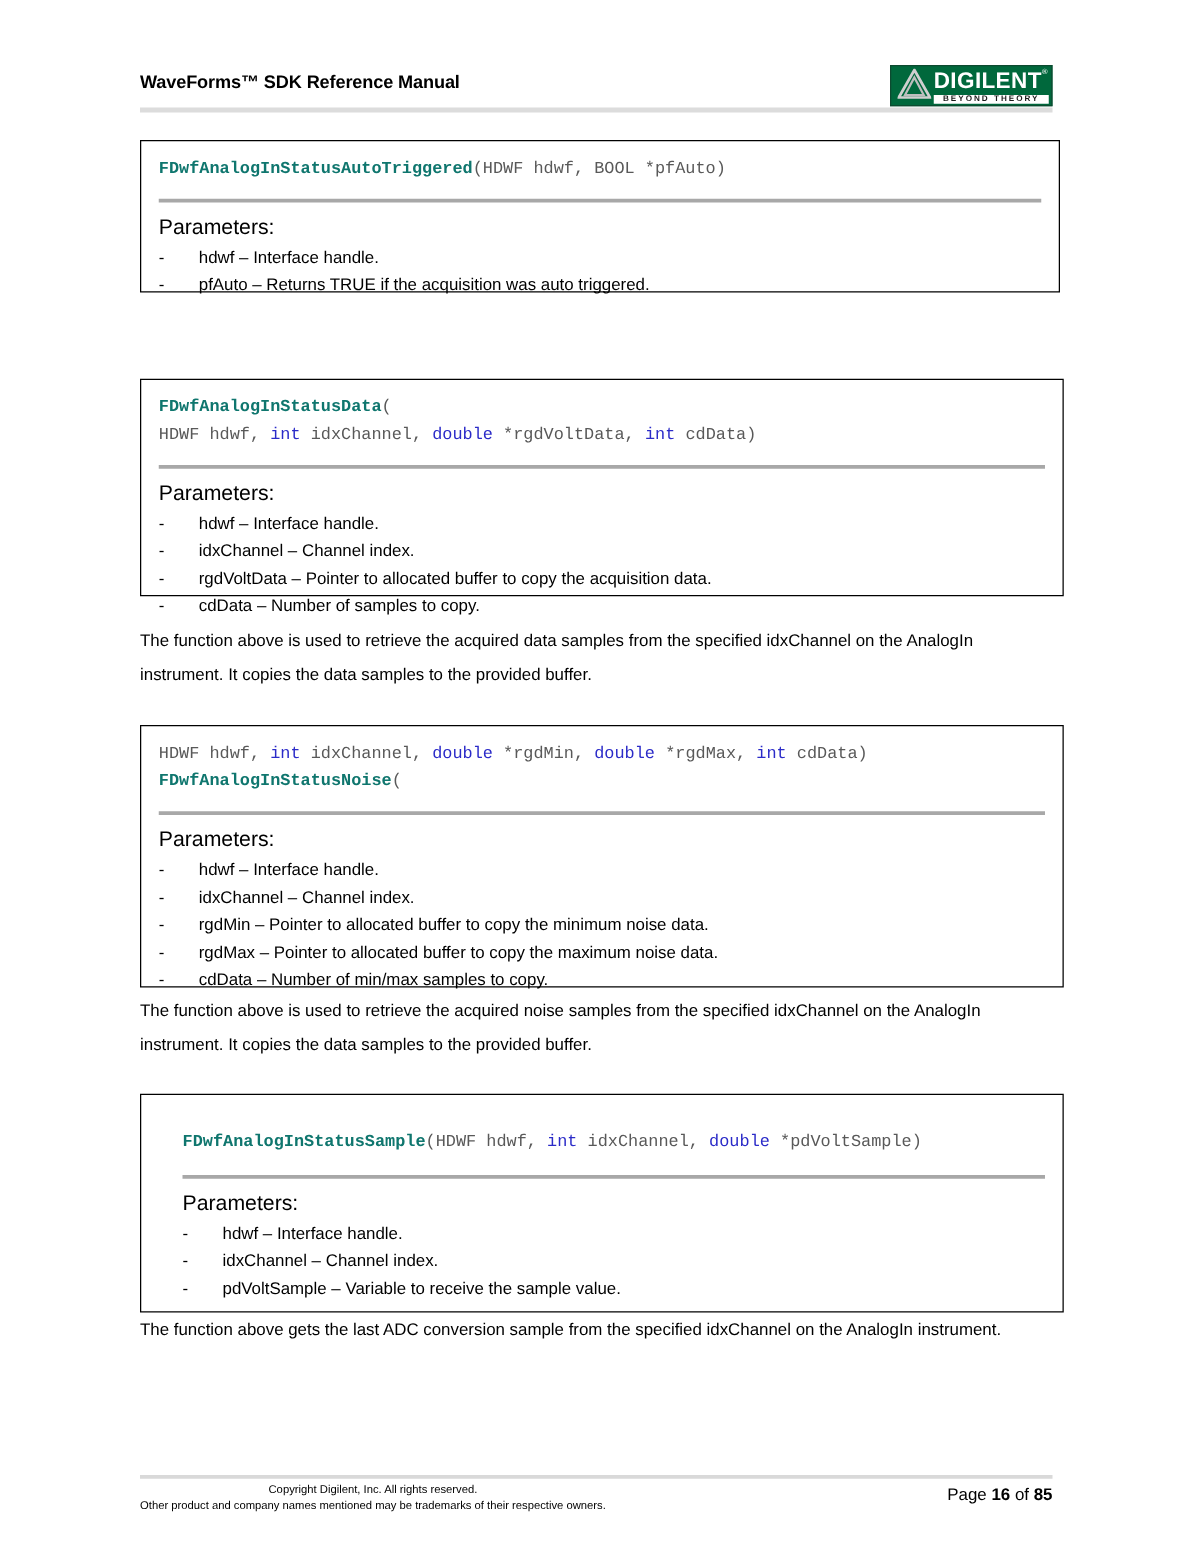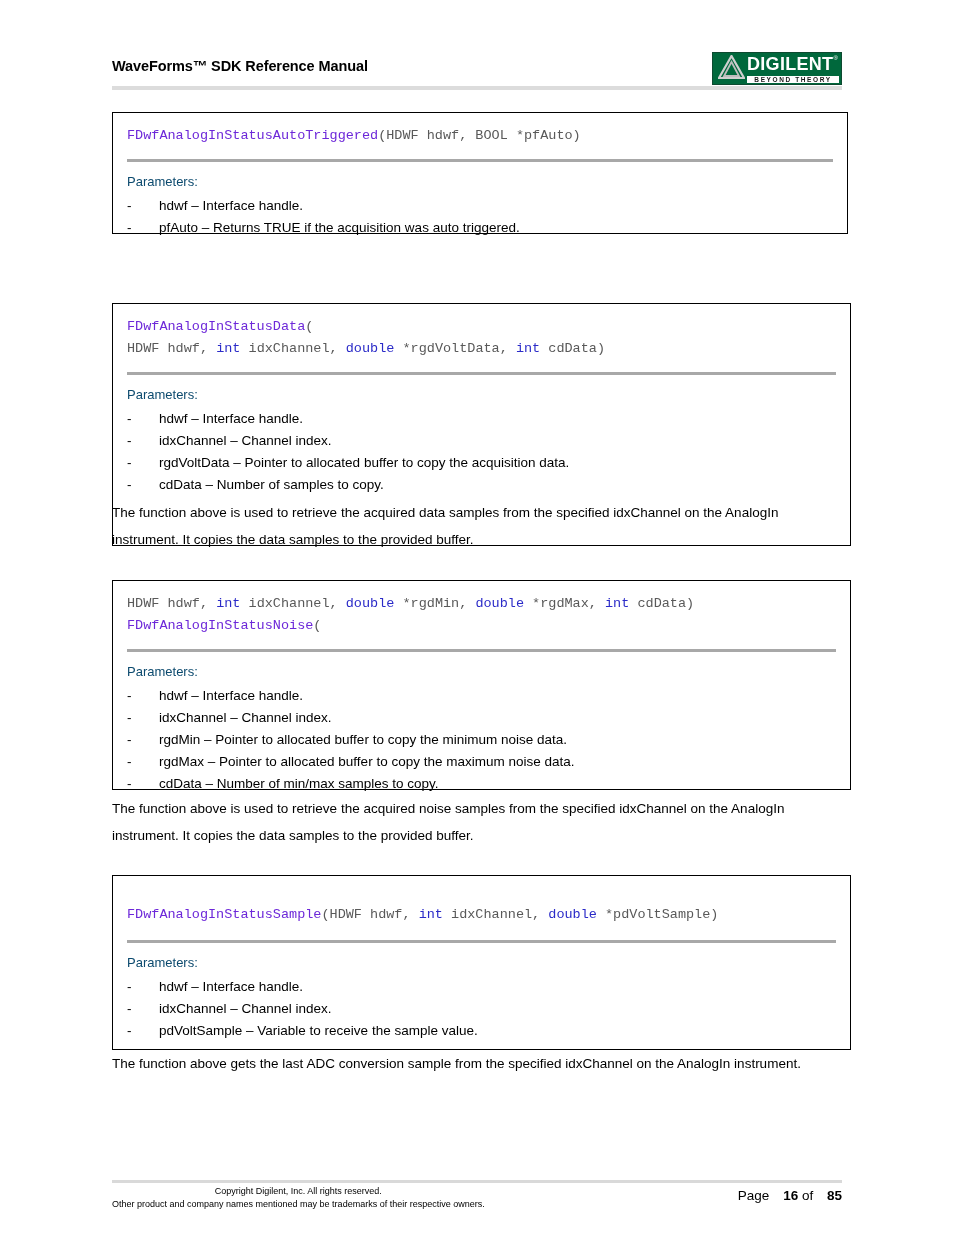--- a/index.html
+++ b/index.html
@@ -110,34 +110,34 @@
   }
   .sig {
     font-family: "Liberation Mono", "DejaVu Sans Mono", monospace;
     font-size: 13.5px;
     line-height: 22px;
     color: #595959;
     white-space: pre-wrap;
     word-break: break-word;
   }
   .sig .fname {
-    font-weight: normal;
-    color: #6d28d9;
+    font-weight: bold;
+    color: #0f766e;
   }
   .sig .kw {
     color: #2b2bc8;
   }
   .divider {
     height: 3px;
     background: #a8a8a8;
   }
   .params-label {
-    font-size: 13px;
+    font-size: 17px;
     line-height: 18px;
-    color: #0c4a6e;
+    color: #000000;
   }
   .plist {
     margin: 0;
     padding: 0;
     list-style: none;
   }
   .plist li {
     position: relative;
     padding-left: 32px;
     font-size: 13.5px;
@@ -187,21 +187,21 @@
     color: #000;
   }
   .footer-page {
     position: absolute;
     right: 0;
     top: 3px;
     font-size: 13.5px;
     color: #000;
     white-space: nowrap;
   }
-  .footer-page b { font-weight: bold; margin-left: 10px; }
+  .footer-page b { font-weight: bold; }
 </style>
 </head>
 <body>
 
 <div class="page">
 
   <div class="header">
     <div class="header-title">WaveForms™ SDK Reference Manual</div>
 
     <div class="logo">
@@ -220,21 +220,21 @@
     <div class="sig" style="margin:12px 14px 0 14px;"><div><span class="fname">FDwfAnalogInStatusAutoTriggered</span><span>(HDWF hdwf, BOOL *pfAuto)</span></div></div>
     <div class="divider" style="margin:12px 14px 0 14px;"></div>
     <div class="params-label" style="margin:11px 14px 4px 14px;">Parameters:</div>
     <ul class="plist" style="margin:0 14px 0 14px;">
         <li><span class="dash">-</span><span>hdwf – Interface handle.</span></li>
         <li><span class="dash">-</span><span>pfAuto – Returns TRUE if the acquisition was auto triggered.</span></li>
       </ul>
   </div>
 
 
-  <div class="fnbox" style="left:112px; top:303px; width:739px; height:243px;">
+  <div class="fnbox" style="left:112px; top:303px; width:739px; height:174px;">
     <div class="sig" style="margin:12px 14px 0 14px;"><div><span class="fname">FDwfAnalogInStatusData</span><span>(</span></div><div><span>HDWF hdwf, </span><span class="kw">int</span><span> idxChannel, </span><span class="kw">double</span><span> *rgdVoltData, </span><span class="kw">int</span><span> cdData)</span></div></div>
     <div class="divider" style="margin:12px 14px 0 14px;"></div>
     <div class="params-label" style="margin:11px 14px 4px 14px;">Parameters:</div>
     <ul class="plist" style="margin:0 14px 0 14px;">
         <li><span class="dash">-</span><span>hdwf – Interface handle.</span></li>
         <li><span class="dash">-</span><span>idxChannel – Channel index.</span></li>
         <li><span class="dash">-</span><span>rgdVoltData – Pointer to allocated buffer to copy the acquisition data.</span></li>
         <li><span class="dash">-</span><span>cdData – Number of samples to copy.</span></li>
       </ul>
   </div>
@@ -249,21 +249,21 @@
         <li><span class="dash">-</span><span>hdwf – Interface handle.</span></li>
         <li><span class="dash">-</span><span>idxChannel – Channel index.</span></li>
         <li><span class="dash">-</span><span>rgdMin – Pointer to allocated buffer to copy the minimum noise data.</span></li>
         <li><span class="dash">-</span><span>rgdMax – Pointer to allocated buffer to copy the maximum noise data.</span></li>
         <li><span class="dash">-</span><span>cdData – Number of min/max samples to copy.</span></li>
       </ul>
   </div>
 
   <div class="para" style="top:795px;">The function above is used to retrieve the acquired noise samples from the specified idxChannel on the AnalogIn instrument. It copies the data samples to the provided buffer.</div>
 
-  <div class="fnbox" style="left:112px; top:875px; width:739px; height:175px;">
+  <div class="fnbox" style="left:112px; top:875px; width:739px; height:175px;padding-left:19px;">
     <div class="sig" style="margin:28px 14px 0 14px;"><div><span class="fname">FDwfAnalogInStatusSample</span><span>(HDWF hdwf, </span><span class="kw">int</span><span> idxChannel, </span><span class="kw">double</span><span> *pdVoltSample)</span></div></div>
     <div class="divider" style="margin:14px 14px 0 14px;"></div>
     <div class="params-label" style="margin:11px 14px 4px 14px;">Parameters:</div>
     <ul class="plist" style="margin:0 14px 0 14px;">
         <li><span class="dash">-</span><span>hdwf – Interface handle.</span></li>
         <li><span class="dash">-</span><span>idxChannel – Channel index.</span></li>
         <li><span class="dash">-</span><span>pdVoltSample – Variable to receive the sample value.</span></li>
       </ul>
   </div>
 

